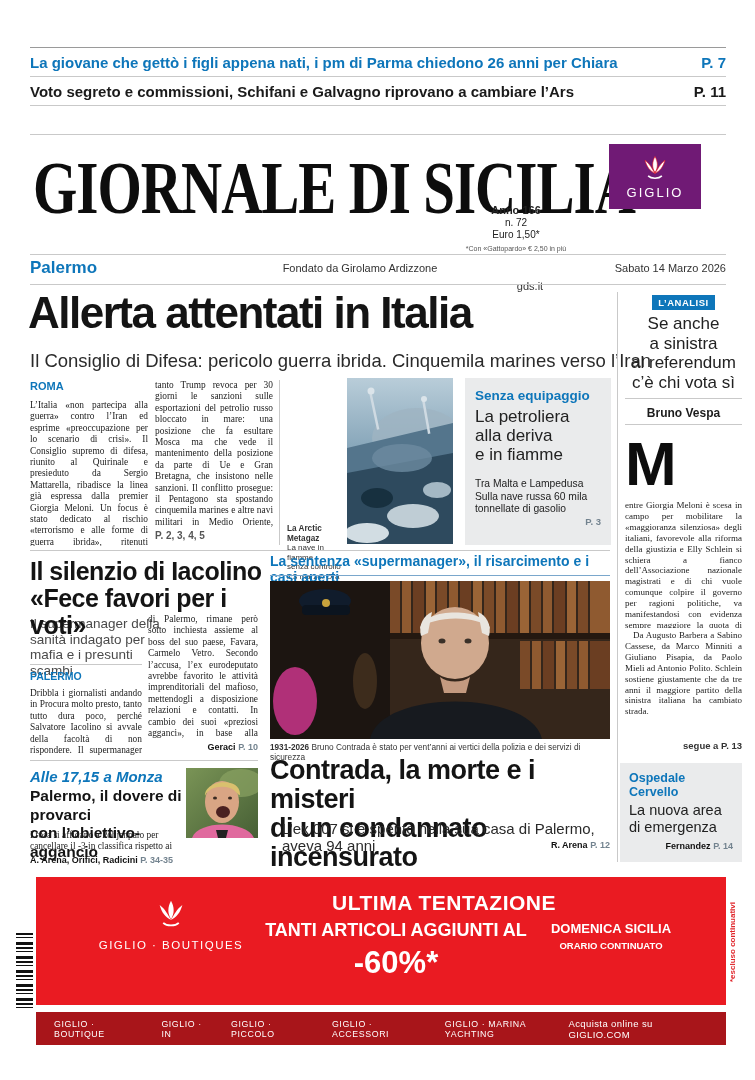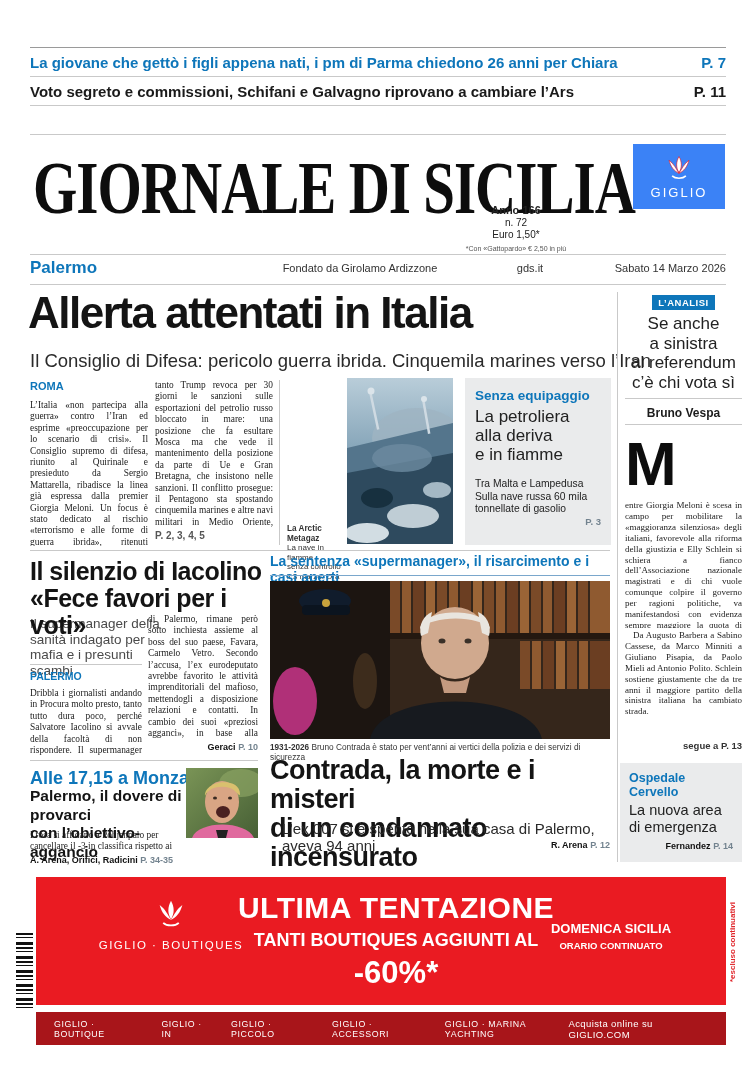--- a/index.html
+++ b/index.html
@@ -14,31 +14,31 @@
   .pageref{color:#73838f;font-weight:bold;}
   .prelines{white-space:pre-line;}
 
   
   .teaser{position:absolute;left:30px;width:696px;height:28px;display:flex;
           justify-content:space-between;align-items:center;font-weight:bold;font-size:15px;}
   
   .mast-title{position:absolute;left:33px;top:146px;font-family:"Liberation Serif",serif;
       font-weight:bold;font-size:57px;letter-spacing:-1px;color:#0d0d0d;
       transform:scale(1.0,1.28);transform-origin:left top;white-space:nowrap;}
-  .logo-box{position:absolute;left:609px;top:144px;width:92px;height:65px;background:#3b82f6;
-      display:flex;flex-direction:column;align-items:center;justify-content:center;color:#fff;margin-left:24px;}
+  .logo-box{position:absolute;left:609px;top:144px;width:92px;height:65px;background:#701a75;
+      display:flex;flex-direction:column;align-items:center;justify-content:center;color:#fff;}
   .logo-box .logo-word{font-size:13px;letter-spacing:2px;margin-top:1px;}
   .anno{position:absolute;left:430px;top:204px;width:172px;text-align:center;font-size:10px;line-height:12px;color:#222;}
   .anno b{font-size:11px;}
   .anno .note{font-size:7px;color:#555;margin-top:2px;}
   
   .dateline{position:absolute;left:30px;top:256px;width:696px;height:26px;font-size:11px;color:#333;}
   .dateline .ed{position:absolute;left:0;top:2px;font-size:17px;font-weight:bold;color:#0e76ba;}
   .dateline .founded{position:absolute;left:200px;top:6px;width:260px;text-align:center;}
-  .dateline .site{position:absolute;left:460px;top:6px;width:80px;text-align:center;}
+  .dateline .site{position:absolute;left:460px;top:24px;width:80px;text-align:center;}
   .dateline .date{position:absolute;right:0;top:6px;}
 
   
   .lead-hl{position:absolute;left:28px;top:288px;font-size:44px;font-weight:bold;letter-spacing:-1.5px;color:#141414;}
   .lead-deck{position:absolute;left:30px;top:350px;font-size:18.5px;color:#2a2a2a;}
   .body{font-family:"Liberation Serif",serif;font-size:9.4px;line-height:11.4px;text-align:justify;overflow:hidden;}
   .colkick{font-size:11px;}
   .pages-line{font-weight:bold;color:#555;font-size:10px;text-align:left;}
   .capt{font-size:8px;line-height:9.5px;color:#333;}
   .capt b{font-size:8.2px;}
@@ -59,29 +59,29 @@
   .deck-sm{font-size:13.5px;line-height:15.5px;color:#4a4a4a;}
   .byline{font-size:9px;text-align:right;}
   .byline b{color:#111;}
 
   
   .contr-kick{font-size:14px;}
   .contr-hl{font-weight:bold;font-size:27px;line-height:29px;letter-spacing:-0.5px;color:#141414;}
   .contr-deck{font-size:15px;color:#2a2a2a;margin-left:12px;}
 
   
-  .monza-kick{font-size:18px;}
+  .monza-kick{font-size:15px;font-style:italic;}
   .monza-hl{font-weight:bold;font-size:15.5px;line-height:18.5px;color:#141414;}
 
   
   .ad-box{position:absolute;left:36px;top:877px;width:690px;height:128px;background:#ea1b22;color:#fff;}
   .ad-brand{position:absolute;left:60px;top:22px;width:150px;text-align:center;}
   .ad-brand .bw{font-size:11.5px;letter-spacing:1.5px;margin-top:4px;}
   .ad-center{position:absolute;left:200px;top:14px;width:320px;text-align:center;font-weight:bold;}
-  .ad-t1{font-size:30px;letter-spacing:.5px;}
+  .ad-t1{font-size:21px;letter-spacing:.5px;text-align:right;}
   .ad-t2{font-size:18px;margin-top:5px;}
   .ad-t3{font-size:31px;margin-top:4px;}
   .ad-right{position:absolute;right:30px;top:44px;width:170px;text-align:center;font-weight:bold;}
   .ad-r1{font-size:13px;}
   .ad-r2{font-size:9.5px;margin-top:4px;}
   .vert-note{position:absolute;left:728px;top:878px;height:127px;width:14px;
      writing-mode:vertical-rl;transform:rotate(180deg);font-size:8px;font-weight:bold;color:#e0262b;
      text-align:center;}
   .barcode{position:absolute;left:16px;top:933px;width:17px;height:78px;background:
      repeating-linear-gradient(to bottom,#111 0 2px,#fff 2px 4px,#111 4px 5px,#fff 5px 9px,#111 9px 12px,#fff 12px 14px);}
@@ -338,21 +338,21 @@
           <path d="M24 2 C19 11 19 20 24 28 C29 20 29 11 24 2 Z"></path>
           <path d="M8 8 C11 19 16 25 24 29 C19 21 16 14 8 8 Z"></path>
           <path d="M40 8 C37 19 32 25 24 29 C29 21 32 14 40 8 Z"></path>
         </g>
         <path d="M13 33 C18 38 30 38 35 33" fill="none" stroke="#fff" stroke-width="2.4"></path>
       </svg>
       <div class="bw">GIGLIO · BOUTIQUES</div>
     </div>
     <div class="ad-center">
       <div class="ad-t1">ULTIMA TENTAZIONE</div>
-      <div class="ad-t2">TANTI BOUTIQUES AGGIUNTI AL</div>
+      <div class="ad-t2">TANTI ARTICOLI AGGIUNTI AL</div>
       <div class="ad-t3">-60%*</div>
     </div>
     <div class="ad-right">
       <div class="ad-r1">DOMENICA SICILIA</div>
       <div class="ad-r2">ORARIO CONTINUATO</div>
     </div>
   </div>
   <div class="vert-note">*escluso continuativi</div>
 
   <div class="ad-footer">

